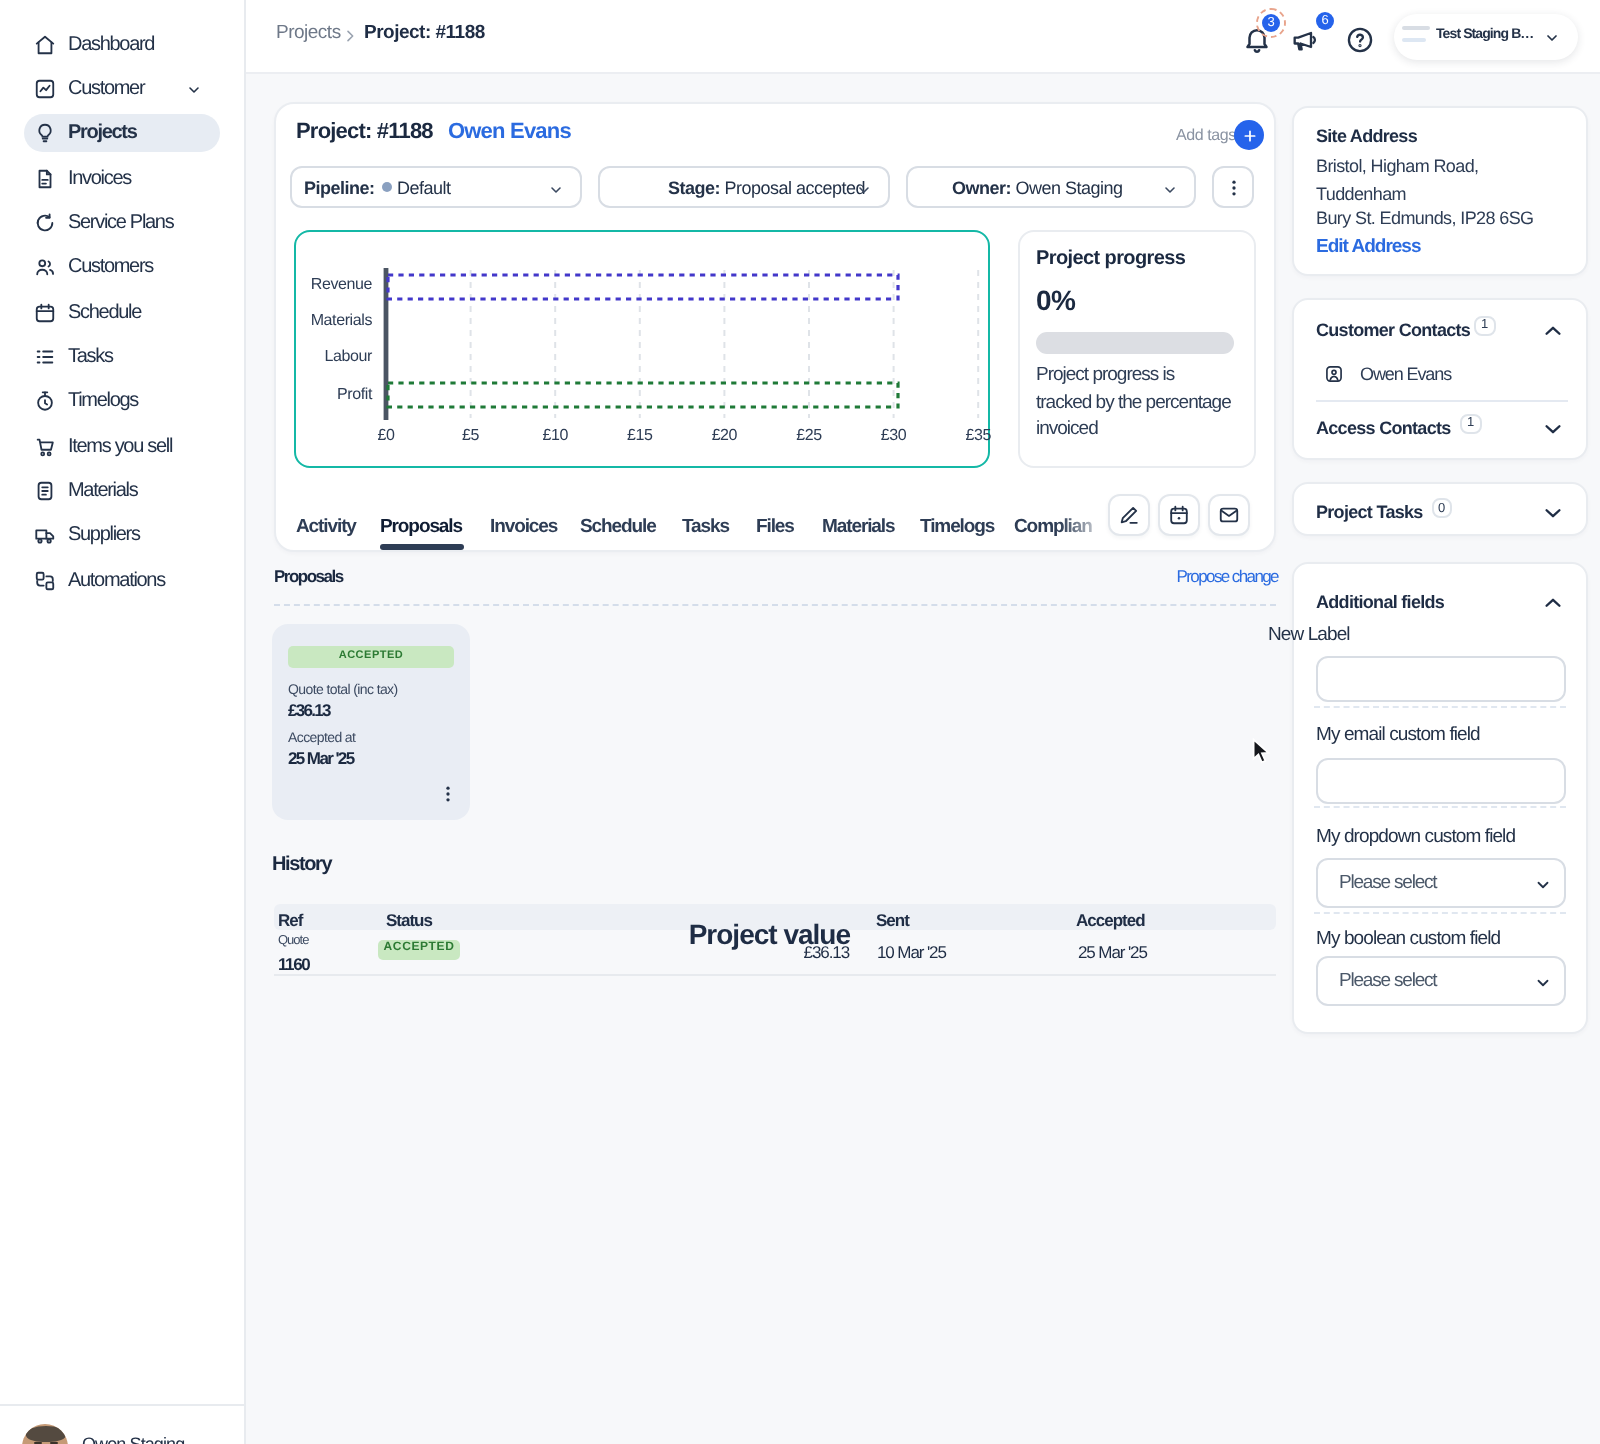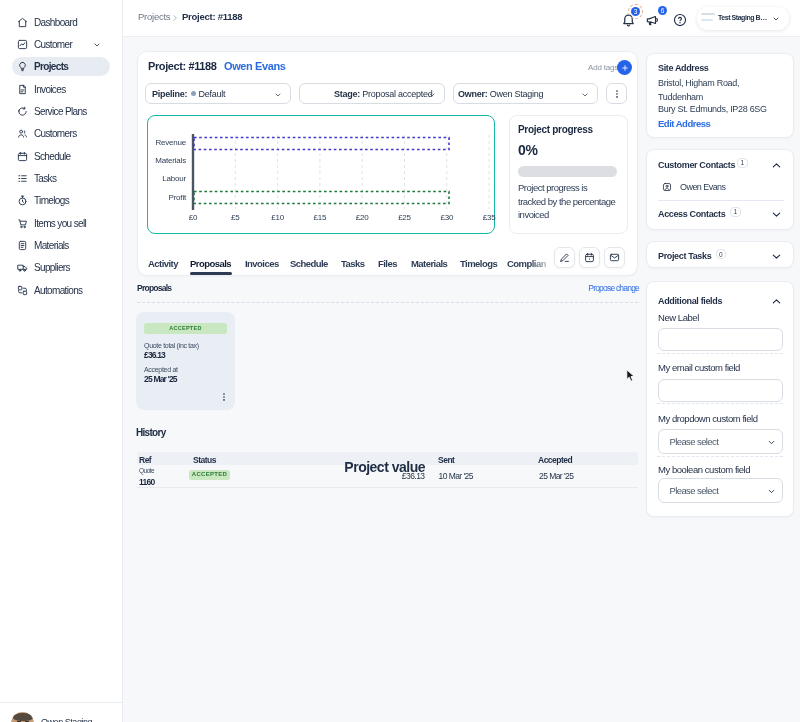--- a/index.html
+++ b/index.html
@@ -210,21 +210,21 @@
     </svg>
 </div>
 <div class="selbox" style="left:299px;width:146px;padding-left:28px;">
   <span style="margin-left:6px;font-weight:bold;">Stage:&nbsp;</span>
     <span>Proposal accepted</span>
   <svg style="position:absolute;right:8px;top:7px" width="8" height="8" viewBox="0 0 24 24" fill="none" stroke="#3c4a61" stroke-width="2.4" stroke-linecap="round" stroke-linejoin="round">
       <path d="M6 9l6 6 6-6"></path>
     </svg>
 </div>
 <div class="selbox" style="left:453px;width:145px;">
-  <span style="margin-left:4px;font-weight:bold;">Owner:&nbsp;</span>
+  <span style="margin-left:22px;font-weight:bold;">Owner:&nbsp;</span>
     <span>Owen Staging</span>
   <svg style="position:absolute;right:8px;top:7px" width="8" height="8" viewBox="0 0 24 24" fill="none" stroke="#3c4a61" stroke-width="2.4" stroke-linecap="round" stroke-linejoin="round">
       <path d="M6 9l6 6 6-6"></path>
     </svg>
 </div>
 <div class="selbox" style="left:606px;width:21px;justify-content:center;">
   <svg width="10" height="12" viewBox="0 0 24 24" fill="#243248">
       <circle cx="12" cy="5" r="2"></circle>
       <circle cx="12" cy="12" r="2"></circle>
       <circle cx="12" cy="19" r="2"></circle>
@@ -380,21 +380,21 @@
       <path d="M5 9l7 6.5 7-6.5"></path>
     </svg>
 </div>
 
 <div class="rcard" style="top:281px;height:236px;">
   <div style="position:absolute;left:11px;top:14px;" class="rtitle">Additional fields</div>
   <svg style="position:absolute;right:11px;top:14px" width="11" height="11" viewBox="0 0 24 24" fill="none" stroke="#1f2d45" stroke-width="2.6" stroke-linecap="round" stroke-linejoin="round">
       <path d="M5 15l7-6.5 7 6.5"></path>
     </svg>
 </div>
-<span class="field-label abs" style="left:658px;top:312px;">New Label</span>
+<span class="field-label abs" style="left:634px;top:312px;">New Label</span>
 <div class="finput" style="top:328px;"></div>
 <div class="abs" style="left:657px;top:352.5px;width:126px;border-top:1px dashed #e0e7f0;"></div>
 <span class="field-label abs" style="left:658px;top:362px;">My email custom field</span>
 <div class="finput" style="top:378.5px;"></div>
 <div class="abs" style="left:657px;top:402.5px;width:126px;border-top:1px dashed #e0e7f0;"></div>
 <span class="field-label abs" style="left:658px;top:413px;">My dropdown custom field</span>
 <div class="fselect" style="top:429px;">
     <span style="margin-left:11px;font-size:9.5px;color:#4b5869;letter-spacing:-0.6px;">Please select</span>
   <svg style="position:absolute;right:6px;top:8px" width="9" height="9" viewBox="0 0 24 24" fill="none" stroke="#243248" stroke-width="2.4" stroke-linecap="round" stroke-linejoin="round">
       <path d="M6 9l6 6 6-6"></path>

